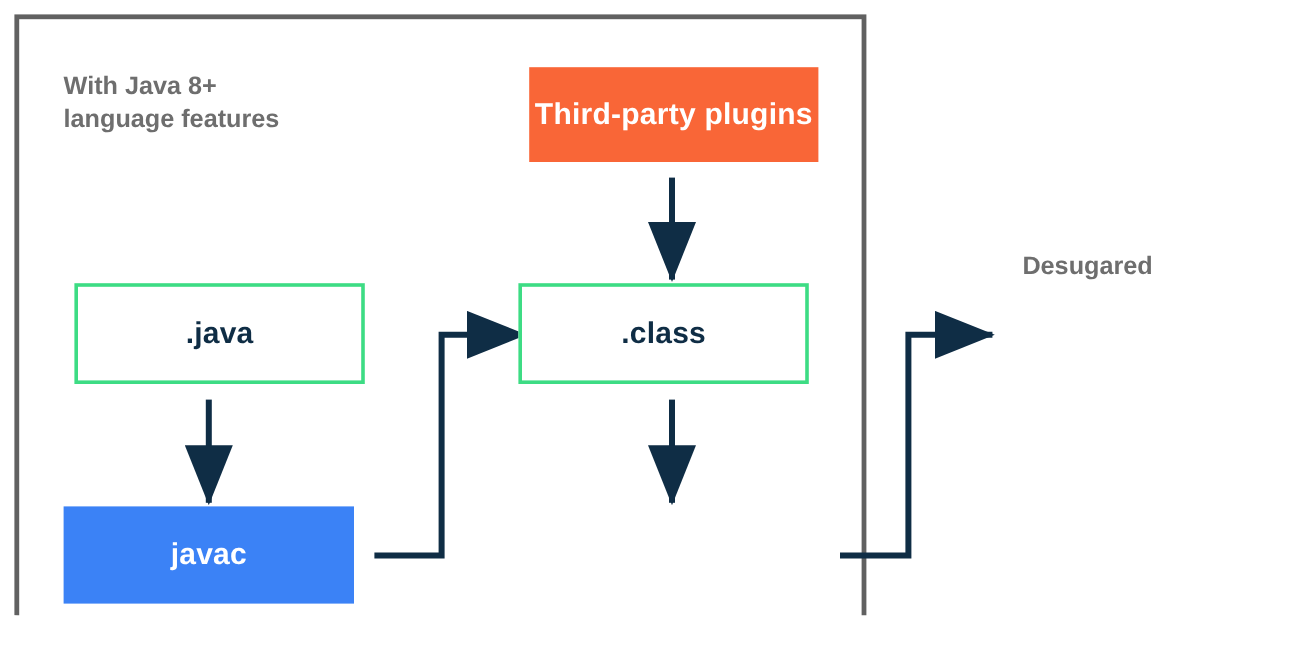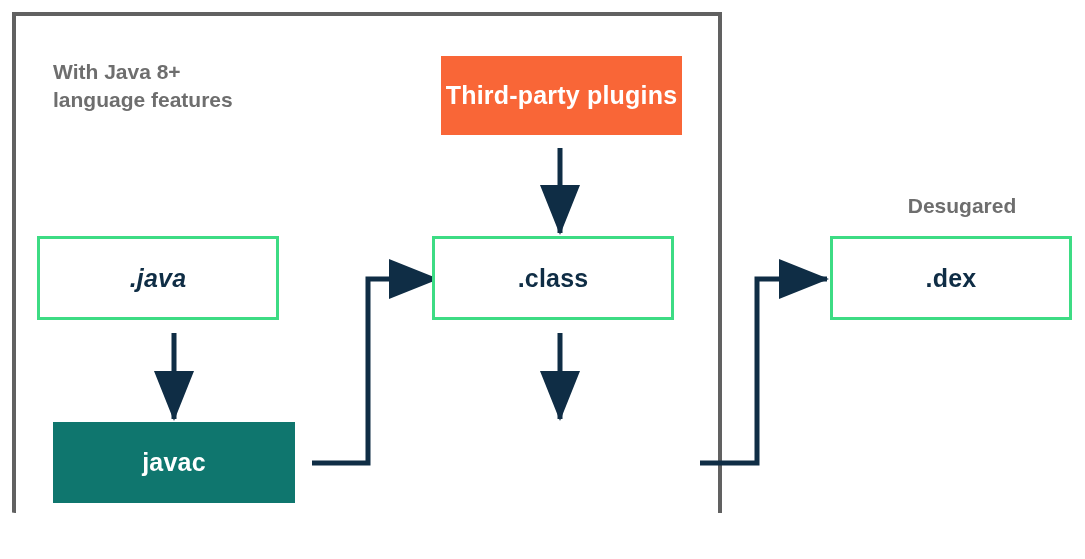--- a/index.html
+++ b/index.html
@@ -41,21 +41,21 @@
     font-weight: bold;
     letter-spacing: 0.2px;
   }
   .node-outline {
     background: #ffffff;
     border: 3px solid #3DDC84;
     color: #0F2D45;
     font-size: 25px;
   }
   .node-filled-green {
-    background: #0f766e;
+    background: #3b82f6;
     border: none;
     color: #ffffff;
     font-size: 25px;
   }
   .node-filled-orange {
     background: #F96637;
     border: none;
     color: #ffffff;
     font-size: 25px;
   }
@@ -63,21 +63,22 @@
   
   .caption {
     position: absolute;
     color: #6E6E6E;
     font-weight: bold;
     font-size: 21px;
     line-height: 28px;
     white-space: pre-line;
   }
   .caption-right {
-    text-align: center;
+    text-align: left;
+    margin-top: 16px;
   }
 
   
   .connectors {
     position: absolute;
     left: 0;
     top: 0;
     width: 1085px;
     height: 559px;
     pointer-events: none;
@@ -120,30 +121,27 @@
 
     <g>
       <polyline points="700,463 757,463 757,279 827,279" fill="none" stroke="#0F2D45" stroke-width="5" stroke-linejoin="miter" marker-end="url(#arrowhead)"></polyline>
     </g>
   </svg>
 
   <div class="node node-filled-orange" style="left:441px; top:56px; width:241px; height:79px;">
     <span>Third-party plugins</span>
   </div>
 
-  <div class="node node-outline" style="left:37px; top:236px; width:242px; height:84px;font-style:italic;">
+  <div class="node node-outline" style="left:62px; top:236px; width:242px; height:84px;">
     <span>.java</span>
   </div>
 
   <div class="node node-outline" style="left:432px; top:236px; width:242px; height:84px;">
     <span>.class</span>
   </div>
 
-  <div class="node node-outline" style="left:830px; top:236px; width:242px; height:84px;">
-    <span>.dex</span>
-  </div>
 
   <div class="node node-filled-green" style="left:53px; top:422px; width:242px; height:81px;">
     <span>javac</span>
   </div>
 
 
 </div>
 
 </body></html>

